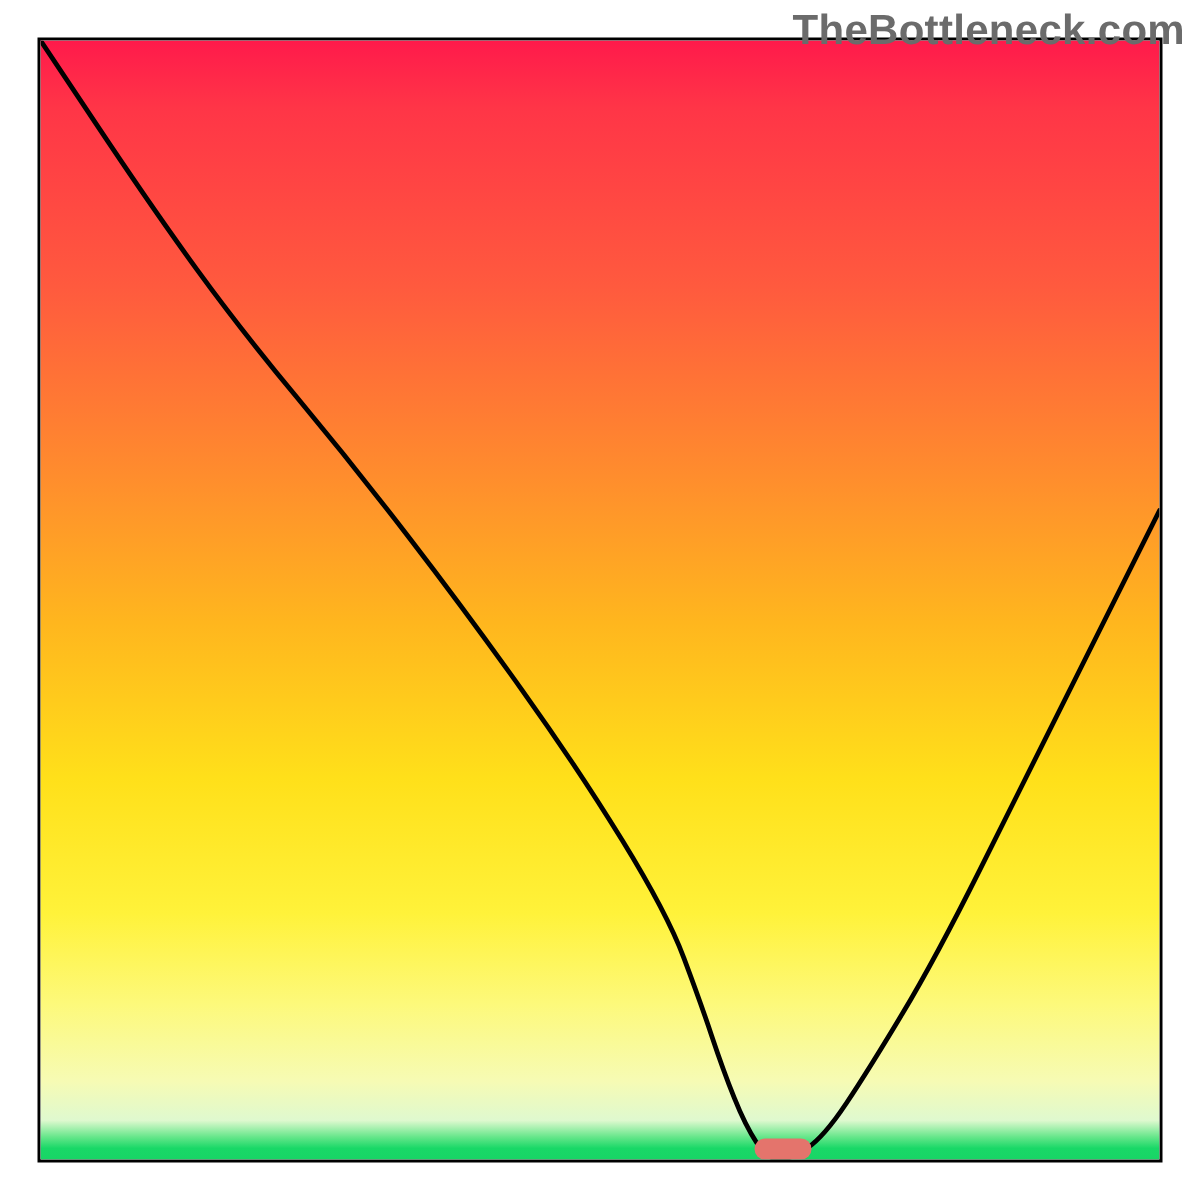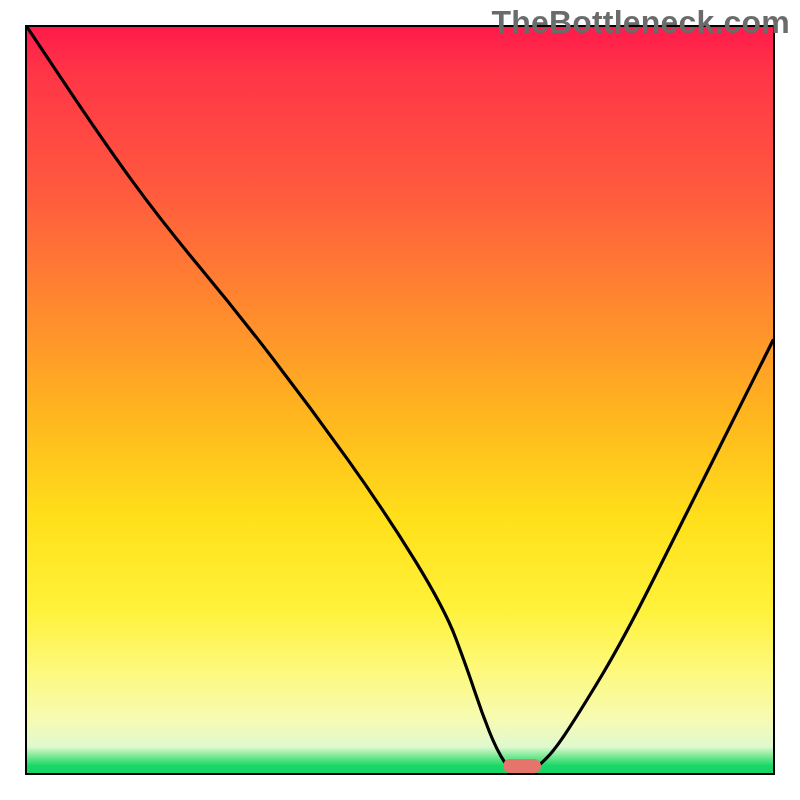--- a/index.html
+++ b/index.html
@@ -13,21 +13,21 @@
   }
   .chart-wrap {
     position: relative;
     width: 800px;
     height: 800px;
   }
   .watermark {
     position: absolute;
     top: 4px;
     right: 10px;
-    font-size: 32px;
+    font-size: 28px;
     font-weight: 600;
     color: #6b6b6b;
     letter-spacing: 0.2px;
     z-index: 20;
   }
   .plot-area {
     position: absolute;
     left: 25px;
     top: 25px;
     width: 750px;

